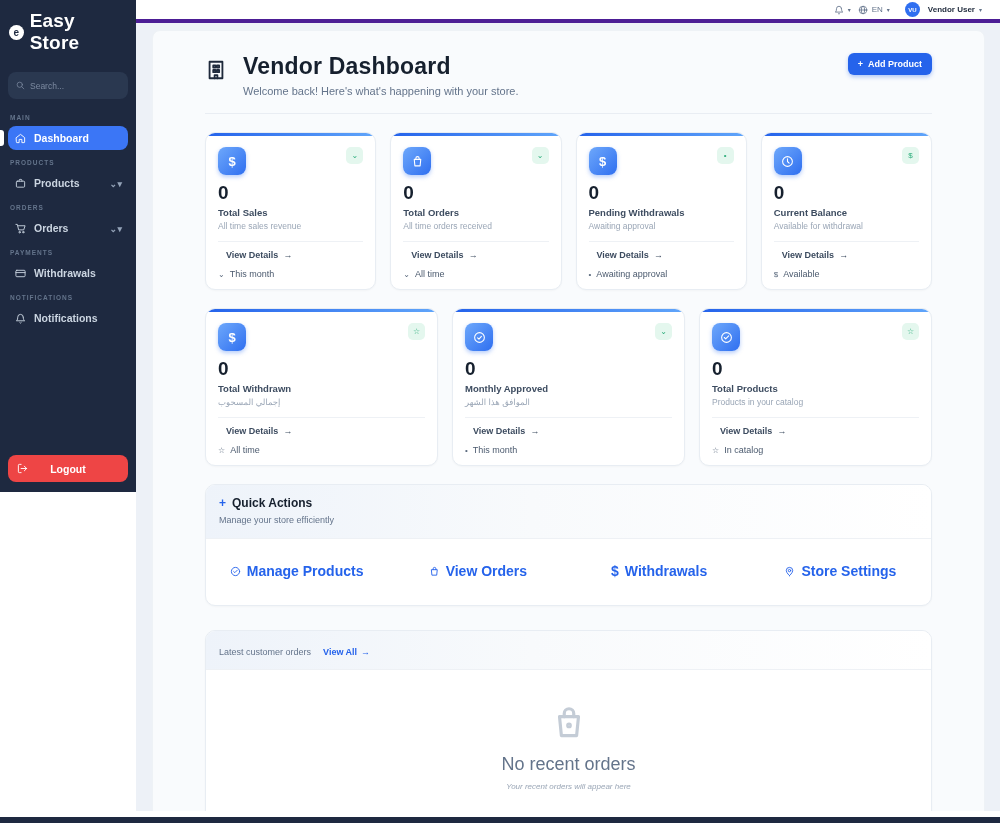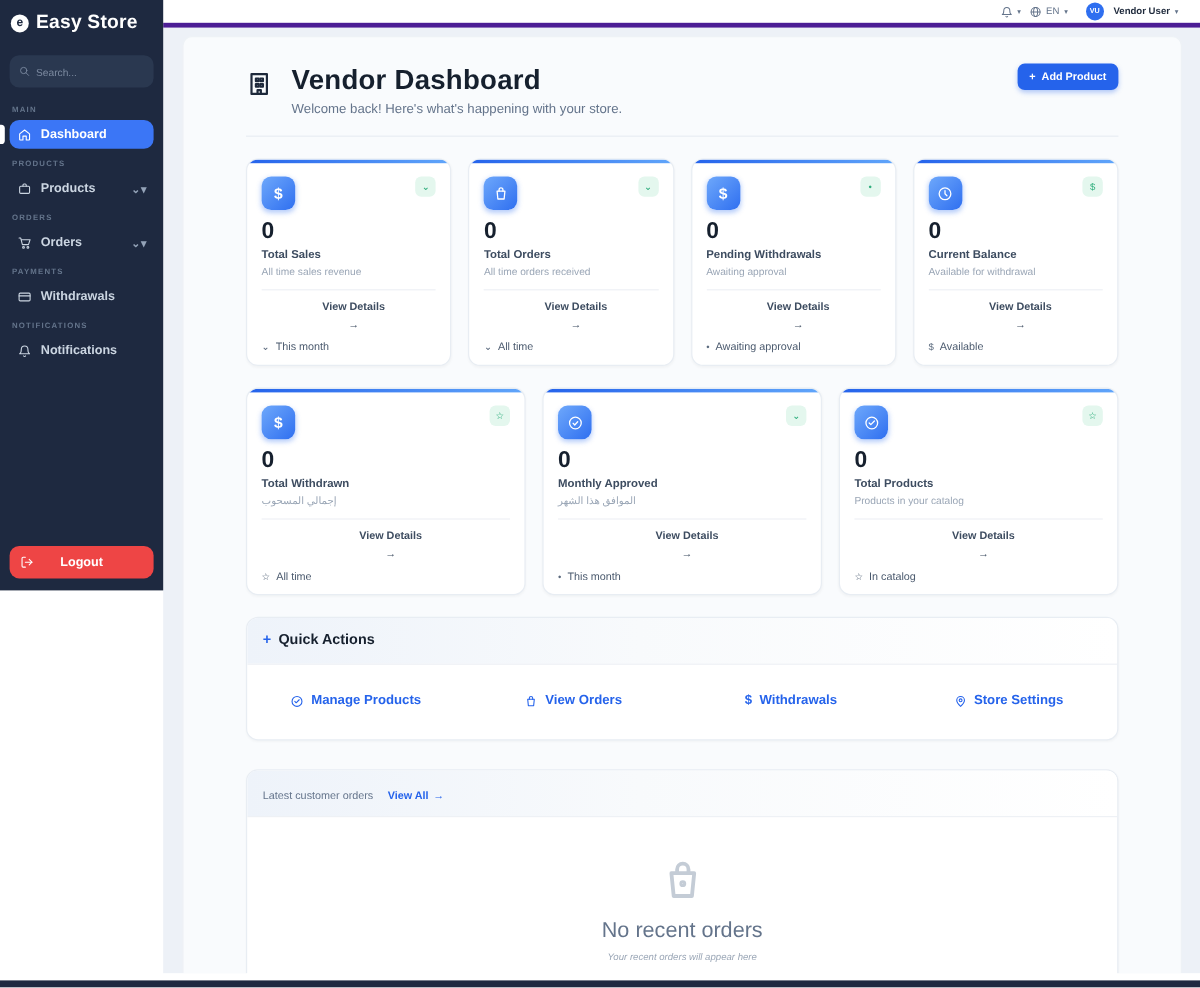--- a/index.html
+++ b/index.html
@@ -5,21 +5,21 @@
   * { margin:0; padding:0; box-sizing:border-box; }
   html,body { width:1000px; height:823px; }
   body { font-family:"Liberation Sans", sans-serif; background:#fff; position:relative; overflow:hidden; color:#1e293b; }
 
   .page { position:absolute; inset:0; }
 
   
   .sidebar { position:absolute; left:0; top:0; width:136px; height:492px; background:#1e2940; display:flex; flex-direction:column; z-index:5; }
   .logo-row { display:flex; align-items:center; gap:6px; padding:10px 8px 8px 9px; }
   .logo-mark { width:15px; height:15px; border-radius:50%; background:#fff; color:#1e2940; font-size:10px; line-height:15px; text-align:center; font-weight:bold; }
-  .logo-text { color:#fff; font-weight:bold; font-size:16px; letter-spacing:.2px; }
+  .logo-text { color:#fff; font-weight:bold; font-size:19px; letter-spacing:.2px; }
   .search-box { margin:10px 8px 0 8px; background:#2a3850; border-radius:8px; height:27px; display:flex; align-items:center; padding:0 8px; gap:5px; }
   .search-box svg { flex:none; }
   .search-box input { background:transparent; border:none; outline:none; color:#cbd5e1; font-size:8.5px; width:100%; font-family:"Liberation Sans",sans-serif; }
   .search-box input::placeholder { color:#7c8aa0; }
   .nav { flex:1; padding:6px 8px 0 8px; }
   .sec-label { color:#64748b; font-size:6.5px; font-weight:bold; letter-spacing:1px; margin:9px 2px 5px 2px; text-transform:uppercase; }
   .nav-item { display:flex; align-items:flex-end; gap:8px; color:#cbd5e1; font-size:10.5px; font-weight:bold; padding:6px 7px; border-radius:8px; cursor:pointer; position:relative; }
   .nav-item .chev { margin-left:auto; color:#94a3b8; font-size:9px; letter-spacing:-1px; }
   .nav-item.active { background:#3b76f6; color:#fff; }
   .nav-item.active svg { stroke:#fff; }
@@ -52,33 +52,33 @@
   .grid3 { display:grid; grid-template-columns:repeat(3,1fr); gap:14px; margin-top:18px; }
   .card { background:#fff; border:1px solid #e8edf3; border-radius:10px; padding:10px 12px 10px 12px; position:relative; overflow:hidden; box-shadow:0 1px 2px rgba(15,23,42,.03); }
   .card::before { content:""; position:absolute; left:0; top:0; right:0; height:3px; background:linear-gradient(90deg,#2563eb,#60a5fa); }
   .card-top { display:flex; justify-content:space-between; align-items:flex-start; margin-top:4px; }
   .stat-icon { width:28px; height:28px; border-radius:8px; background:linear-gradient(135deg,#6ea8fb,#2f6ff0); display:flex; align-items:center; justify-content:center; color:#fff; font-weight:bold; font-size:13px; box-shadow:0 2px 4px rgba(47,111,240,.35); }
   .mini-badge { width:17px; height:17px; border-radius:5px; background:#e4f7ee; color:#2fae7d; font-size:8px; display:flex; align-items:center; justify-content:center; }
   .stat-value { font-size:19px; font-weight:bold; color:#16202e; margin-top:7px; }
   .stat-title { font-size:9.5px; font-weight:bold; color:#3d4c60; margin-top:3px; }
   .stat-sub { font-size:8.5px; color:#9aa6b6; margin-top:3px; }
   .card-divider { height:1px; background:#eef1f5; margin:10px 0 8px 0; }
-  .view-details { display:flex; align-items:center; gap:5px; font-size:9px; font-weight:bold; color:#3d4c60; cursor:pointer; text-decoration:none; padding-left:8px;flex-direction:column; }
+  .view-details { display:flex; align-items:center; gap:5px; font-size:9px; font-weight:bold; color:#3d4c60; cursor:pointer; text-decoration:none; padding-left:8px; }
   .view-details .arrow { font-size:9px; color:#3d4c60; }
   .stat-footer { display:flex; align-items:center; gap:5px; font-size:9px; color:#4b5a6e; margin-top:9px; }
   .f-glyph { font-size:8px; color:#5b6a7e; }
 
   
   .qa-card { background:#fff; border:1px solid #e8edf3; border-radius:10px; margin-top:18px; overflow:hidden; box-shadow:0 1px 2px rgba(15,23,42,.03); }
   .qa-head { background:linear-gradient(90deg,#eef3fa 0%, #f8fafc 45%, #fff 100%); padding:11px 13px 13px 13px; }
   .qa-title { display:flex; align-items:center; gap:6px; font-size:12px; font-weight:bold; color:#16202e; }
   .qa-plus { color:#2563eb; font-size:12px; font-weight:bold; }
   .qa-sub { font-size:9px; color:#64748b; margin-top:5px; }
   .qa-body { border-top:1px solid #eef1f5; display:grid; grid-template-columns:repeat(4,1fr); padding:24px 0 26px 0; }
-  .qa-item { display:flex; align-items:center; justify-content:center; gap:6px; color:#2563eb; font-size:11px; font-weight:bold; text-decoration:none; cursor:pointer; }
+  .qa-item { display:flex; align-items:center; justify-content:center; gap:6px; color:#2563eb; font-size:14px; font-weight:bold; text-decoration:none; cursor:pointer; }
   .qa-item svg { stroke:#2563eb; }
 
   
   .ro-card { background:#fff; border:1px solid #e8edf3; border-radius:10px; margin-top:24px; overflow:hidden; box-shadow:0 1px 2px rgba(15,23,42,.03); }
   .ro-head { background:linear-gradient(90deg,#eef3fa 0%, #f8fafc 45%, #fff 100%); padding:11px 13px 12px 13px; }
   .ro-title { display:flex; align-items:center; gap:6px; font-size:12px; font-weight:bold; color:#16202e; }
   .ro-title svg { stroke:#2563eb; }
   .ro-sub-row { display:flex; align-items:flex-end; gap:12px; margin-top:5px; }
   .ro-sub { font-size:9px; color:#64748b; }
   .view-all { display:flex; align-items:center; gap:4px; color:#2563eb; font-size:9px; font-weight:bold; text-decoration:none; cursor:pointer; }
@@ -376,20 +376,21 @@
             </div>
         </div>
       </div>
 
       <div class="qa-card">
         <div class="qa-head">
           <div class="qa-title">
             <span class="qa-plus">+</span>
             <span>Quick Actions</span>
           </div>
+          <div class="qa-sub">Manage your store efficiently</div>
         </div>
         <div class="qa-body">
           <a class="qa-item">
             <svg class="ic" width="11" height="11" viewBox="0 0 24 24">
                 <circle cx="12" cy="12" r="9"></circle>
                 <path d="M8 12l2.5 2.5L16 9"></path>
               </svg>
             <span>Manage Products</span>
           </a>
           <a class="qa-item">

